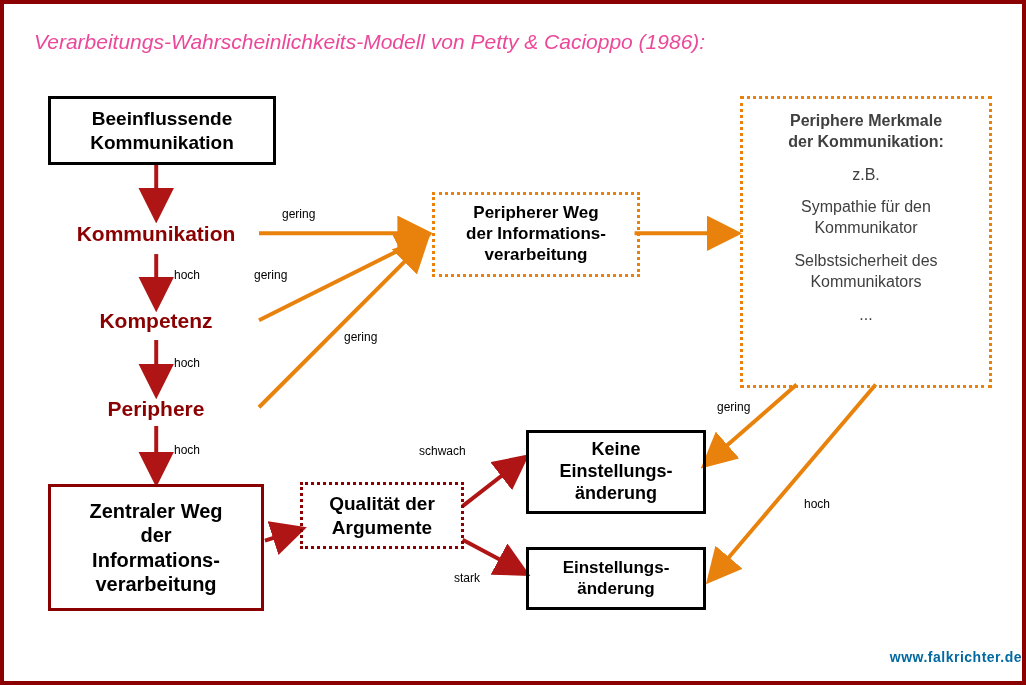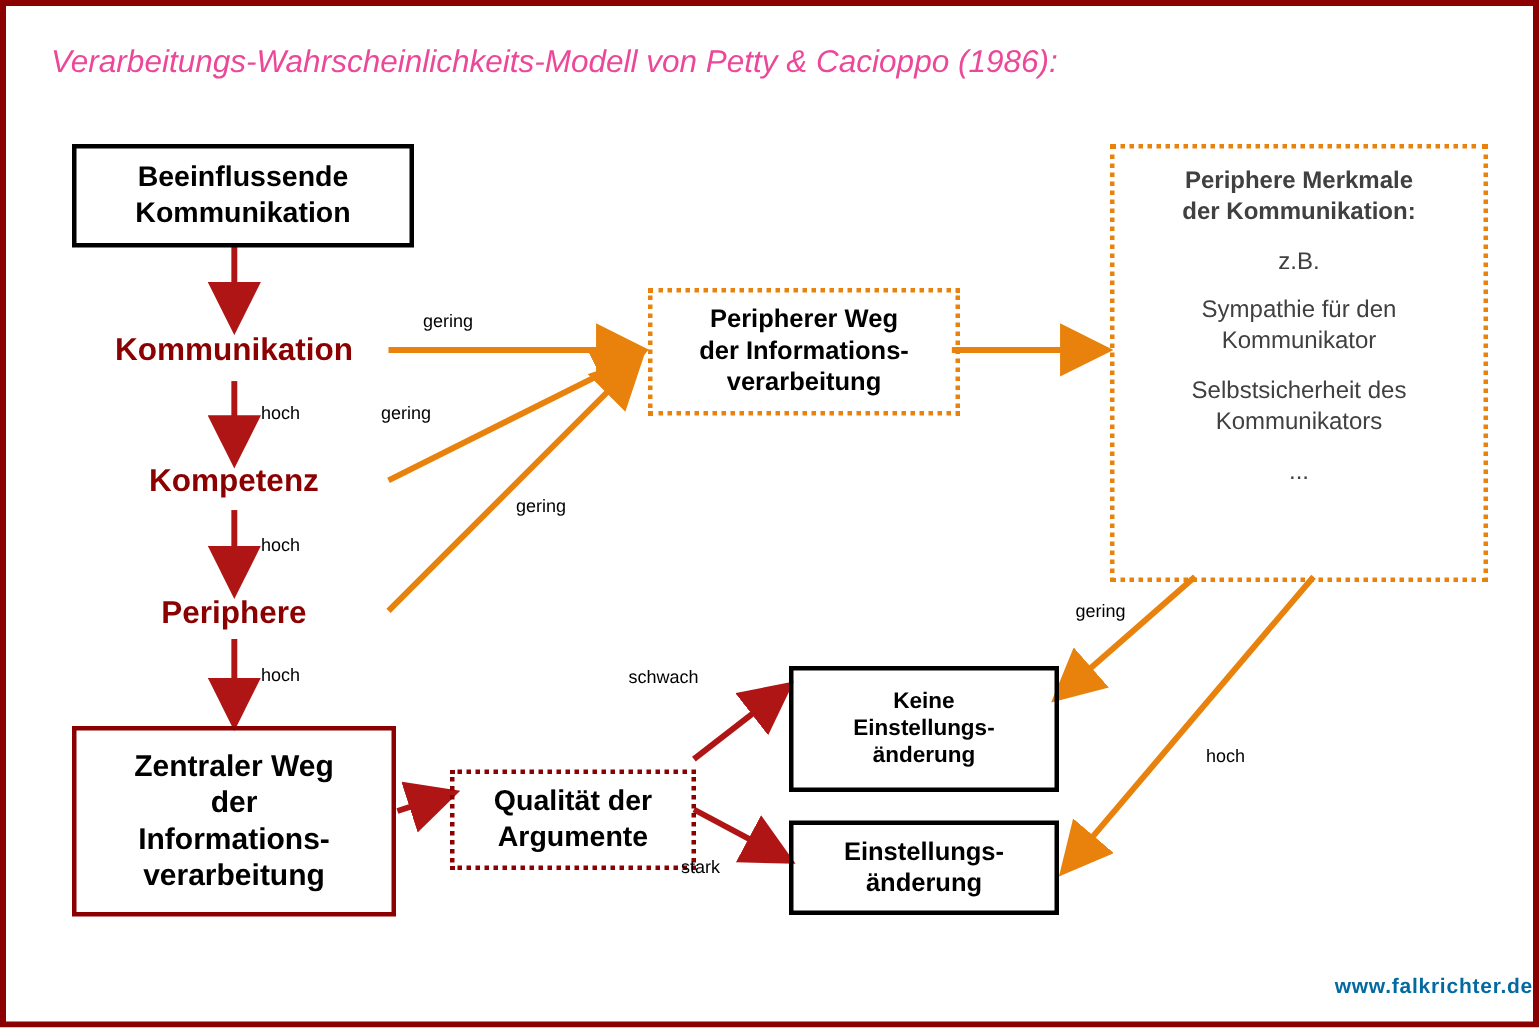--- a/index.html
+++ b/index.html
@@ -159,32 +159,32 @@
     <span>Periphere</span>
   </div>
 
   <div class="node node-dark" style="left:44px; top:480px; width:216px; height:127px; font-size:20px;">
     <span style="white-space:pre-line;">Zentraler Weg
 der
 Informations-
 verarbeitung</span>
   </div>
 
-  <div class="node node-dark-dotted" style="left:296px; top:509px; width:164px; height:67px; font-size:19px;">
+  <div class="node node-dark-dotted" style="left:296px; top:478px; width:164px; height:67px; font-size:19px;">
     <span style="white-space:pre-line;">Qualität der
 Argumente</span>
   </div>
 
   <div class="node node-orange-dotted" style="left:428px; top:188px; width:208px; height:85px; font-size:17px;">
     <span style="white-space:pre-line;">Peripherer Weg
 der Informations-
 verarbeitung</span>
   </div>
 
-  <div class="node node-black" style="left:522px; top:440px; width:180px; height:84px; font-size:15px;">
+  <div class="node node-black" style="left:522px; top:426px; width:180px; height:84px; font-size:18px;">
     <span style="white-space:pre-line;">Keine
 Einstellungs-
 änderung</span>
   </div>
 
   <div class="node node-black" style="left:522px; top:543px; width:180px; height:63px; font-size:17px;">
     <span style="white-space:pre-line;">Einstellungs-
 änderung</span>
   </div>
 

